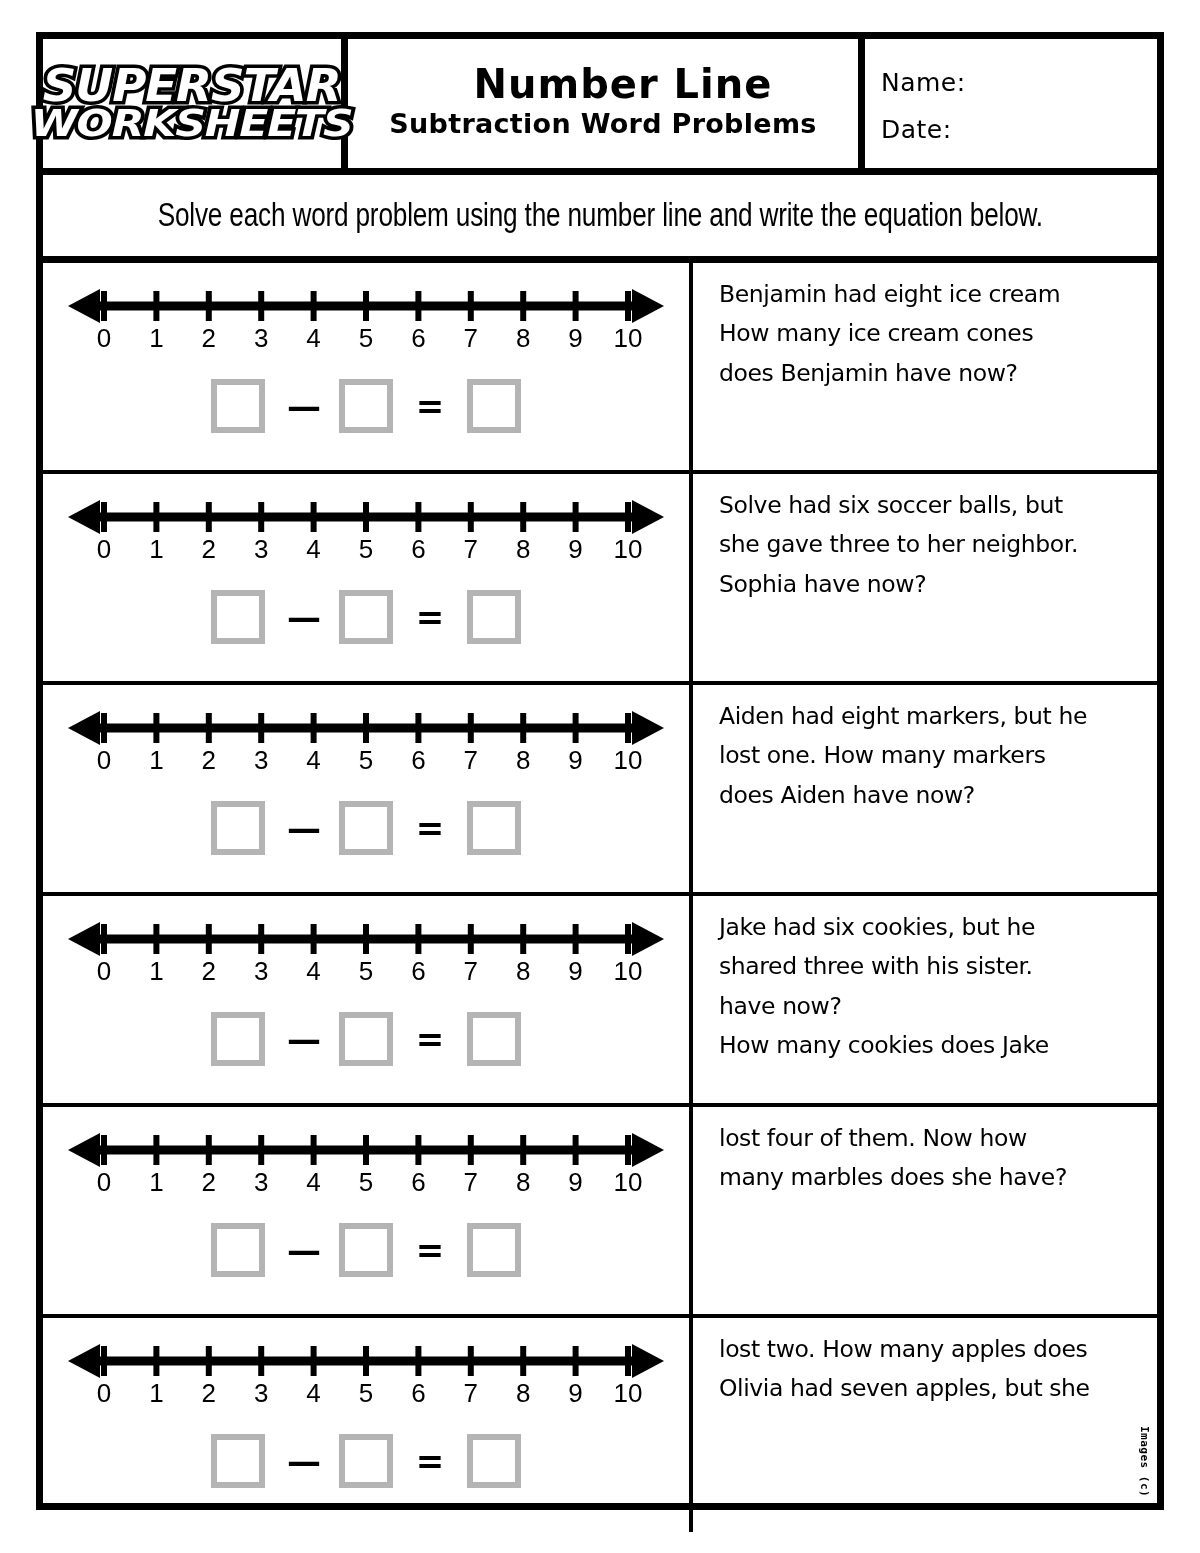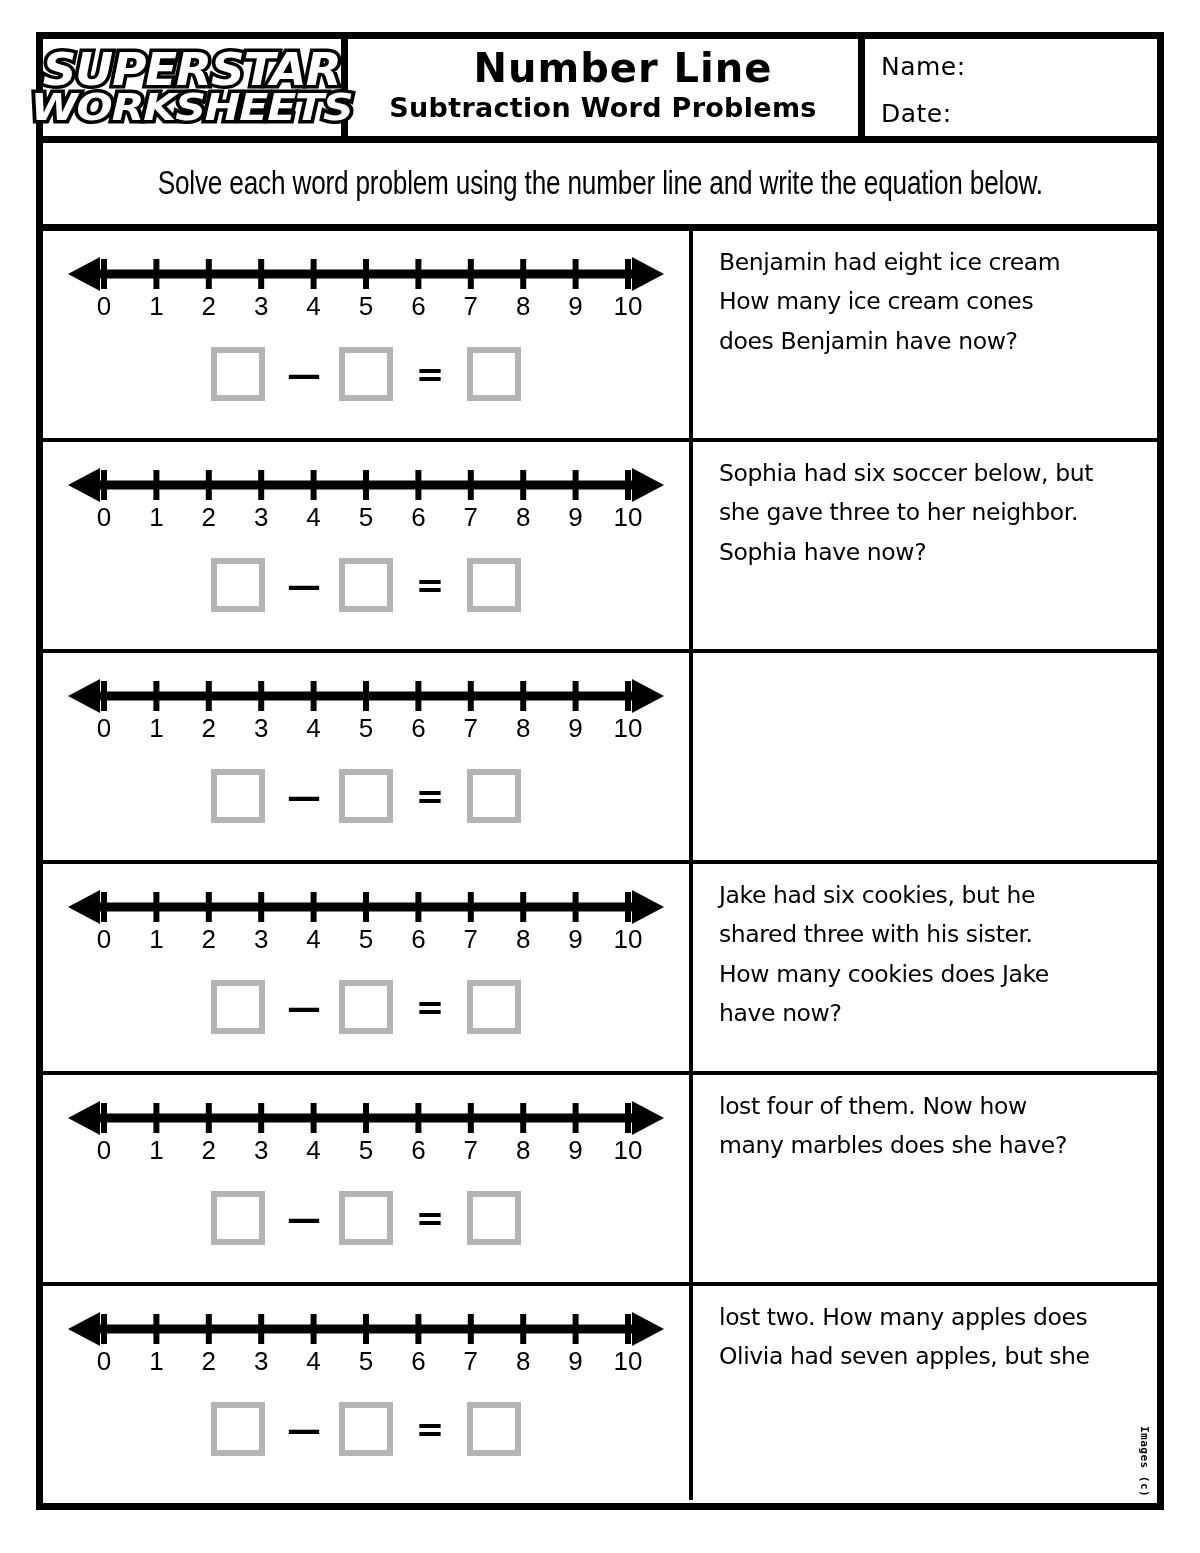--- a/index.html
+++ b/index.html
@@ -19,21 +19,21 @@
     position: absolute;
     left: 36px; top: 32px;
     width: 1128px; height: 1478px;
     border: 7px solid #000;
     background: #fff;
   }
 
   
   .header {
     display: flex;
-    height: 104px;
+    height: 136px;
     border-bottom: 7px solid #000;
   }
   .logo-cell {
     width: 305px;
     border-right: 7px solid #000;
     display: flex;
     align-items: center;
     justify-content: center;
     padding: 4px 6px;
   }
@@ -318,21 +318,21 @@
         <div class="equation">
     <div class="ebox"></div>
     <div class="op">—</div>
     <div class="ebox"></div>
     <div class="op">=</div>
     <div class="ebox"></div>
   </div>
       </div>
       <div class="right-cell">
         <div class="problem-text">
-            <div>Sophia had six soccer below, but</div>
+            <div>Solve had six soccer balls, but</div>
             <div>she gave three to her neighbor.</div>
             <div>Sophia have now?</div>
           </div>
       </div>
     </div>
     <div class="prow">
       <div class="left-cell">
         <div class="numline-wrap">
 
   <svg class="numline-svg" width="600" height="44" viewBox="0 0 600 44">
@@ -366,20 +366,27 @@
             </div>
     </div>
         <div class="equation">
     <div class="ebox"></div>
     <div class="op">—</div>
     <div class="ebox"></div>
     <div class="op">=</div>
     <div class="ebox"></div>
   </div>
       </div>
+      <div class="right-cell">
+        <div class="problem-text">
+            <div>Aiden had eight markers, but he</div>
+            <div>lost one. How many markers</div>
+            <div>does Aiden have now?</div>
+          </div>
+      </div>
     </div>
     <div class="prow">
       <div class="left-cell">
         <div class="numline-wrap">
 
   <svg class="numline-svg" width="600" height="44" viewBox="0 0 600 44">
     <line x1="18" y1="21" x2="582" y2="21" stroke="#000" stroke-width="9"></line>
     <polygon points="2,21 34,4 34,38" fill="#000"></polygon>
     <polygon points="598,21 566,4 566,38" fill="#000"></polygon>
     <line x1="38" y1="6" x2="38" y2="36" stroke="#000" stroke-width="6"></line>
@@ -413,22 +420,22 @@
     <div class="op">—</div>
     <div class="ebox"></div>
     <div class="op">=</div>
     <div class="ebox"></div>
   </div>
       </div>
       <div class="right-cell">
         <div class="problem-text">
             <div>Jake had six cookies, but he</div>
             <div>shared three with his sister.</div>
+            <div>have now?</div>
             <div>How many cookies does Jake</div>
-            <div>have now?</div>
           </div>
       </div>
     </div>
     <div class="prow">
       <div class="left-cell">
         <div class="numline-wrap">
 
   <svg class="numline-svg" width="600" height="44" viewBox="0 0 600 44">
     <line x1="18" y1="21" x2="582" y2="21" stroke="#000" stroke-width="9"></line>
     <polygon points="2,21 34,4 34,38" fill="#000"></polygon>

